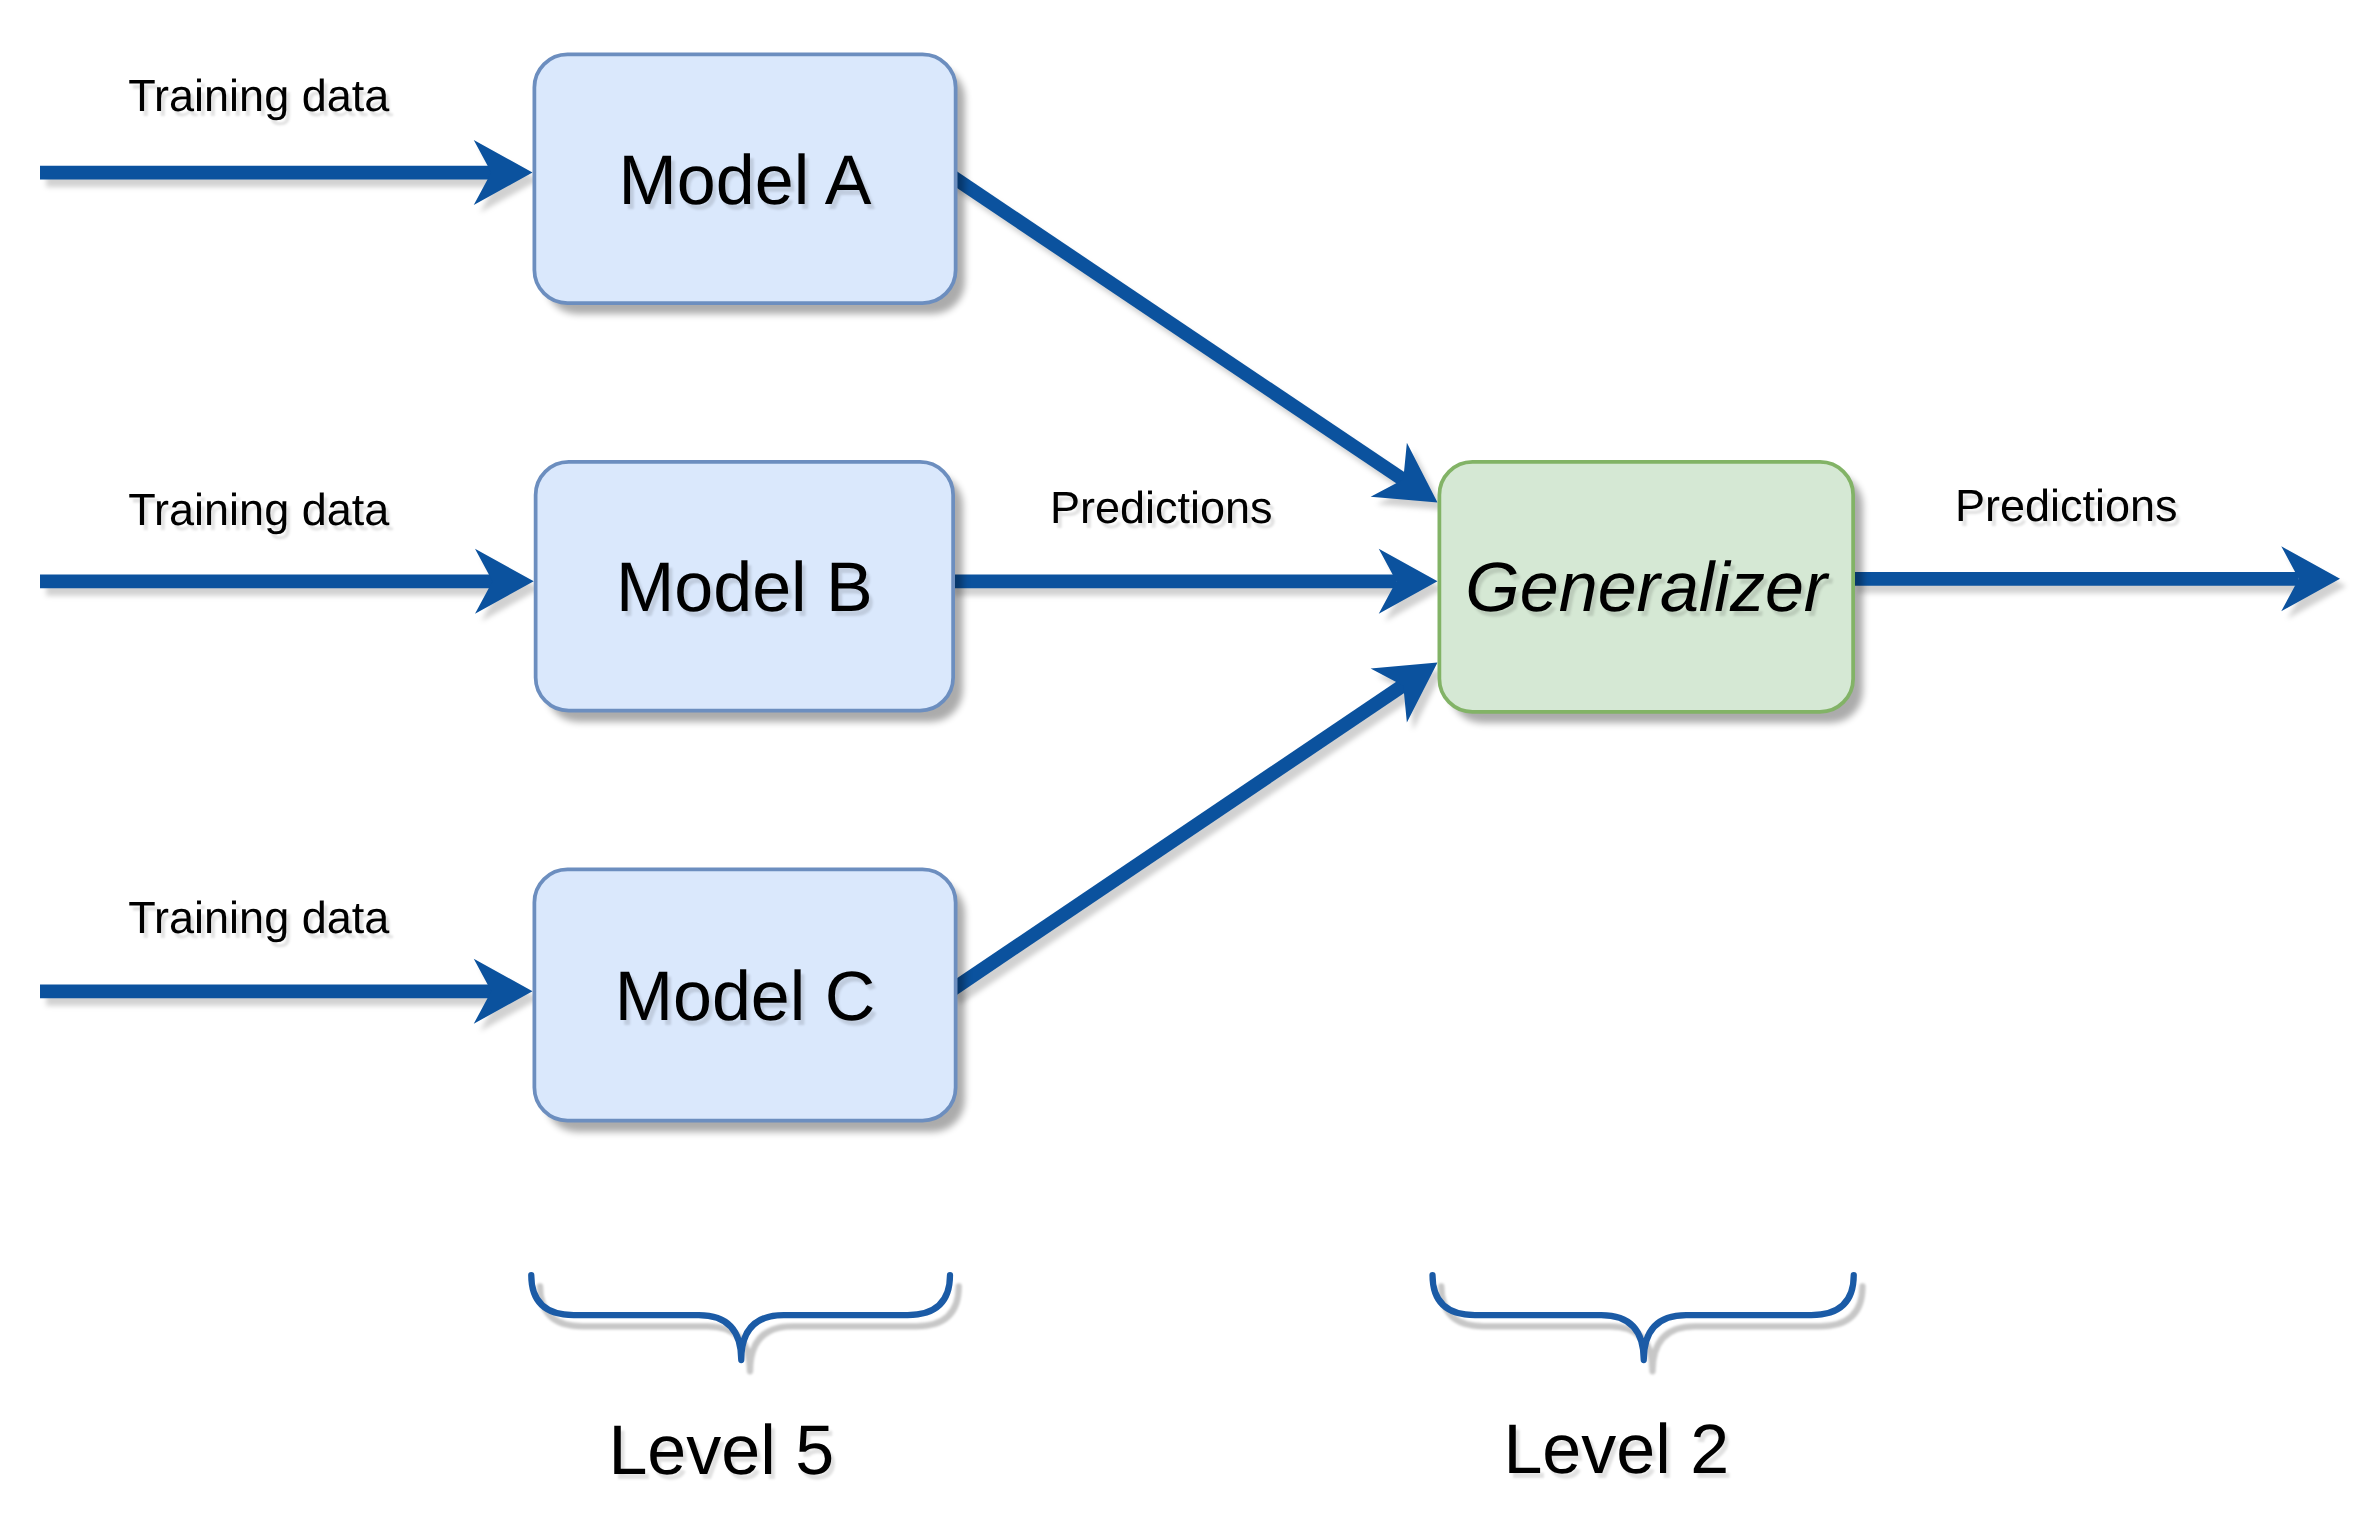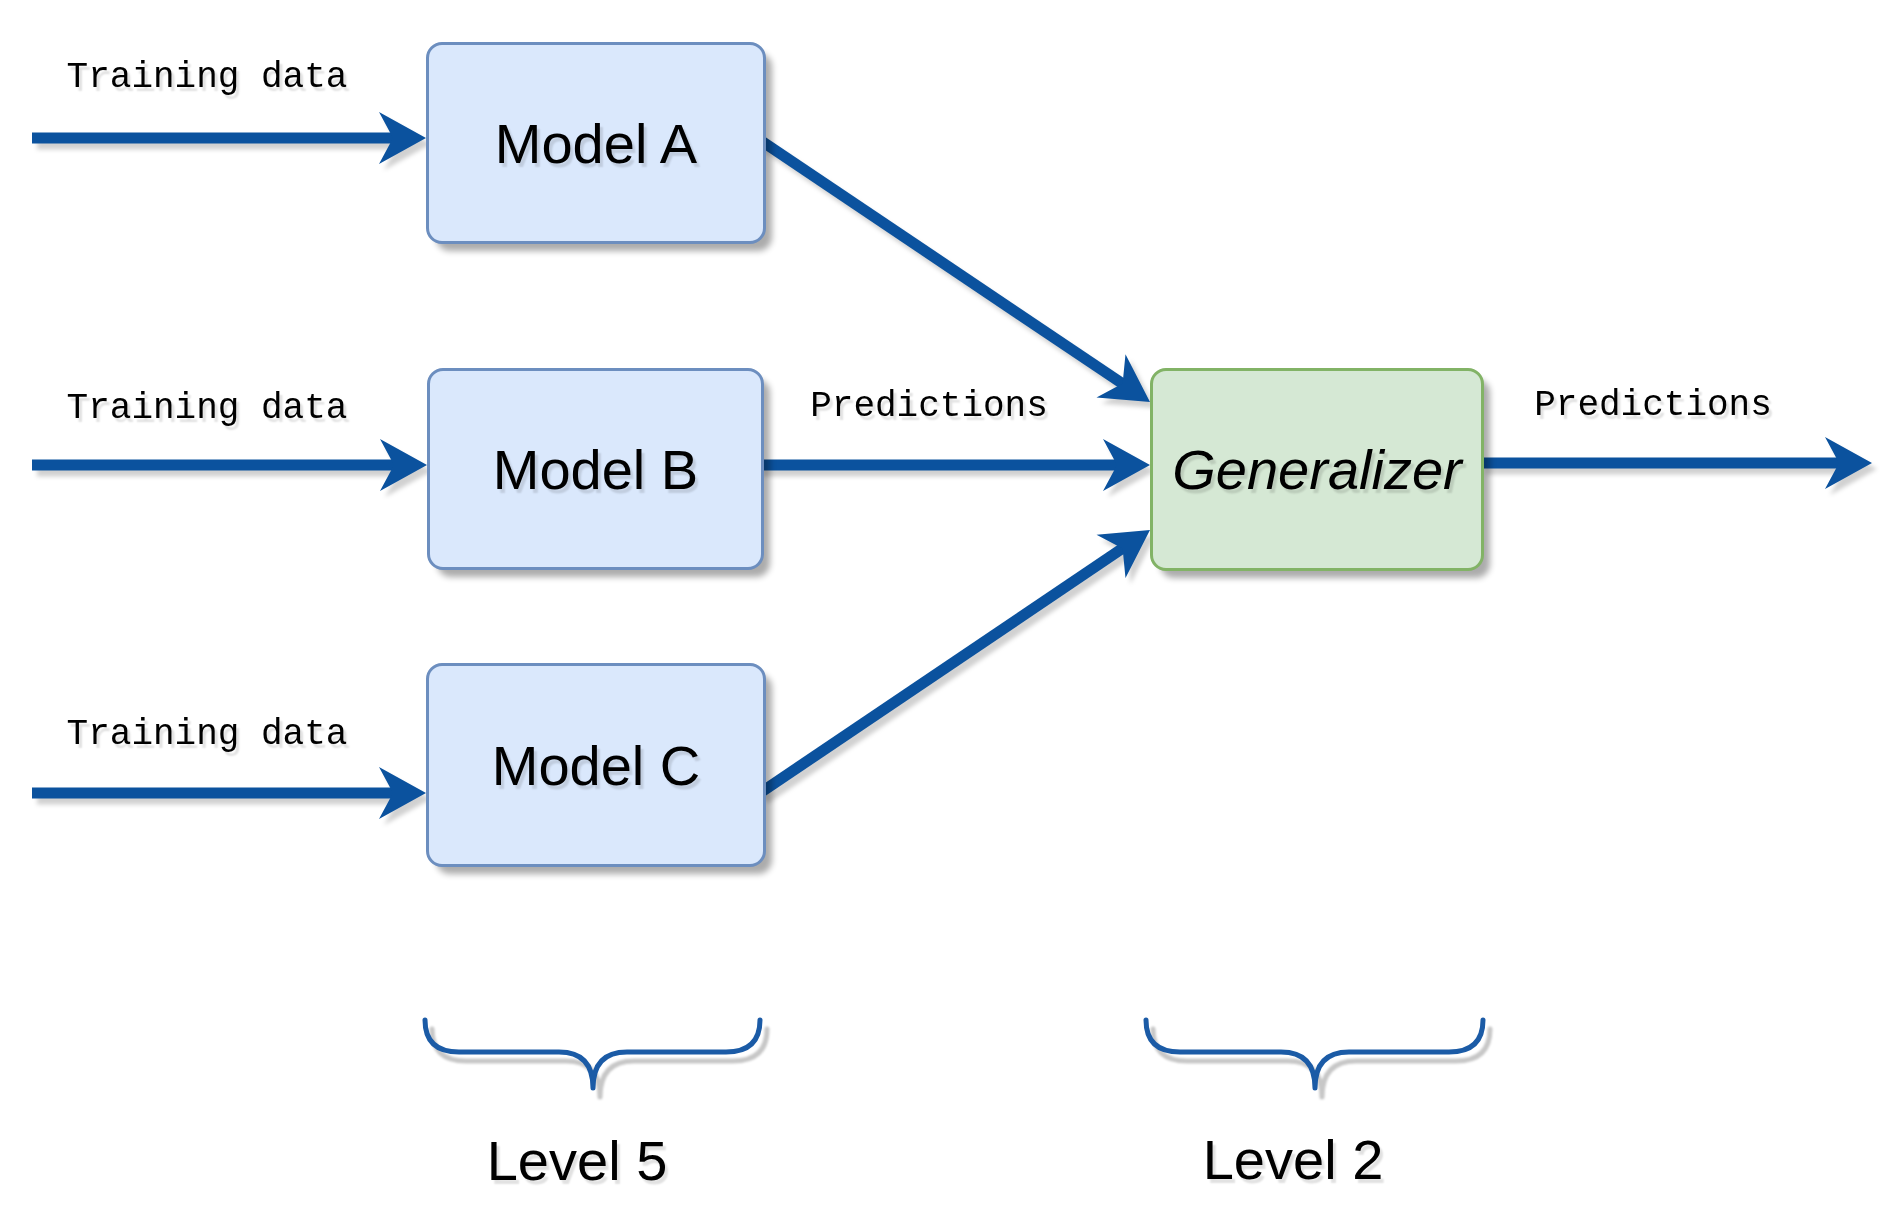--- a/index.html
+++ b/index.html
@@ -15,42 +15,41 @@
   .arrow polygon{fill:var(--arrow,#0b529e);stroke:none;}
   .arrow{filter:drop-shadow(5px 6px 2px rgba(0,0,0,0.18));}
   .brace{
     fill:none;stroke:var(--brace,#1b5ba6);stroke-width:5;
     stroke-linecap:round;stroke-linejoin:round;
     filter:drop-shadow(7px 9px 1px rgba(0,0,0,0.22));
   }
   .node{
     position:absolute;
     display:flex;align-items:center;justify-content:center;
-    border-radius:16px;
+    border-radius:28px;
     box-shadow:8px 9px 6px -2px rgba(0,0,0,0.33);
     font-size:56px;color:var(--text,#000);
     text-align:center;white-space:nowrap;
   }
   .node.model{
     background:var(--model-fill,#dae8fc);
     border:3px solid var(--model-border,#6c8ebf);
   }
   .node.generalizer{
     background:var(--generalizer-fill,#d5e8d4);
     border:3px solid var(--generalizer-border,#82b366);
     font-style:italic;
   }
   .node span{text-shadow:3px 4px 2px rgba(0,0,0,0.12);}
   .flabel{
     position:absolute;
     transform:translate(-50%,-50%);
     font-size:36px;color:var(--text,#000);
     white-space:nowrap;
     text-shadow:3px 4px 2px rgba(0,0,0,0.12);
-    font-family:Liberation Mono, monospace;
   }
   .glabel{
     position:absolute;
     transform:translate(-50%,-50%);
     font-size:56px;color:var(--text,#000);
     white-space:nowrap;
     text-shadow:3px 4px 2px rgba(0,0,0,0.12);
   }
 </style>
 </head>
@@ -99,21 +98,21 @@
 
     <path class="brace" d="M 1146,1020 Q 1146,1052 1180,1052 L 1281,1052 Q 1315,1052 1315,1088 Q 1315,1052 1349,1052 L 1449,1052 Q 1483,1052 1483,1020"></path>
   </svg>
 
   <div class="node model" style="left:426px;top:42px;width:334px;height:196px">
     <span>Model A</span>
   </div>
   <div class="node model" style="left:427px;top:368px;width:331px;height:196px">
     <span>Model B</span>
   </div>
-  <div class="node model" style="left:426px;top:663px;width:334px;height:198px">
+  <div class="node model" style="left:426px;top:694px;width:334px;height:198px">
     <span>Model C</span>
   </div>
 
   <div class="node generalizer" style="left:1150px;top:368px;width:328px;height:197px">
     <span>Generalizer</span>
   </div>
 
   <div class="flabel" style="left:207px;top:77px">Training data</div>
   <div class="flabel" style="left:207px;top:408px">Training data</div>
   <div class="flabel" style="left:207px;top:734px">Training data</div>

